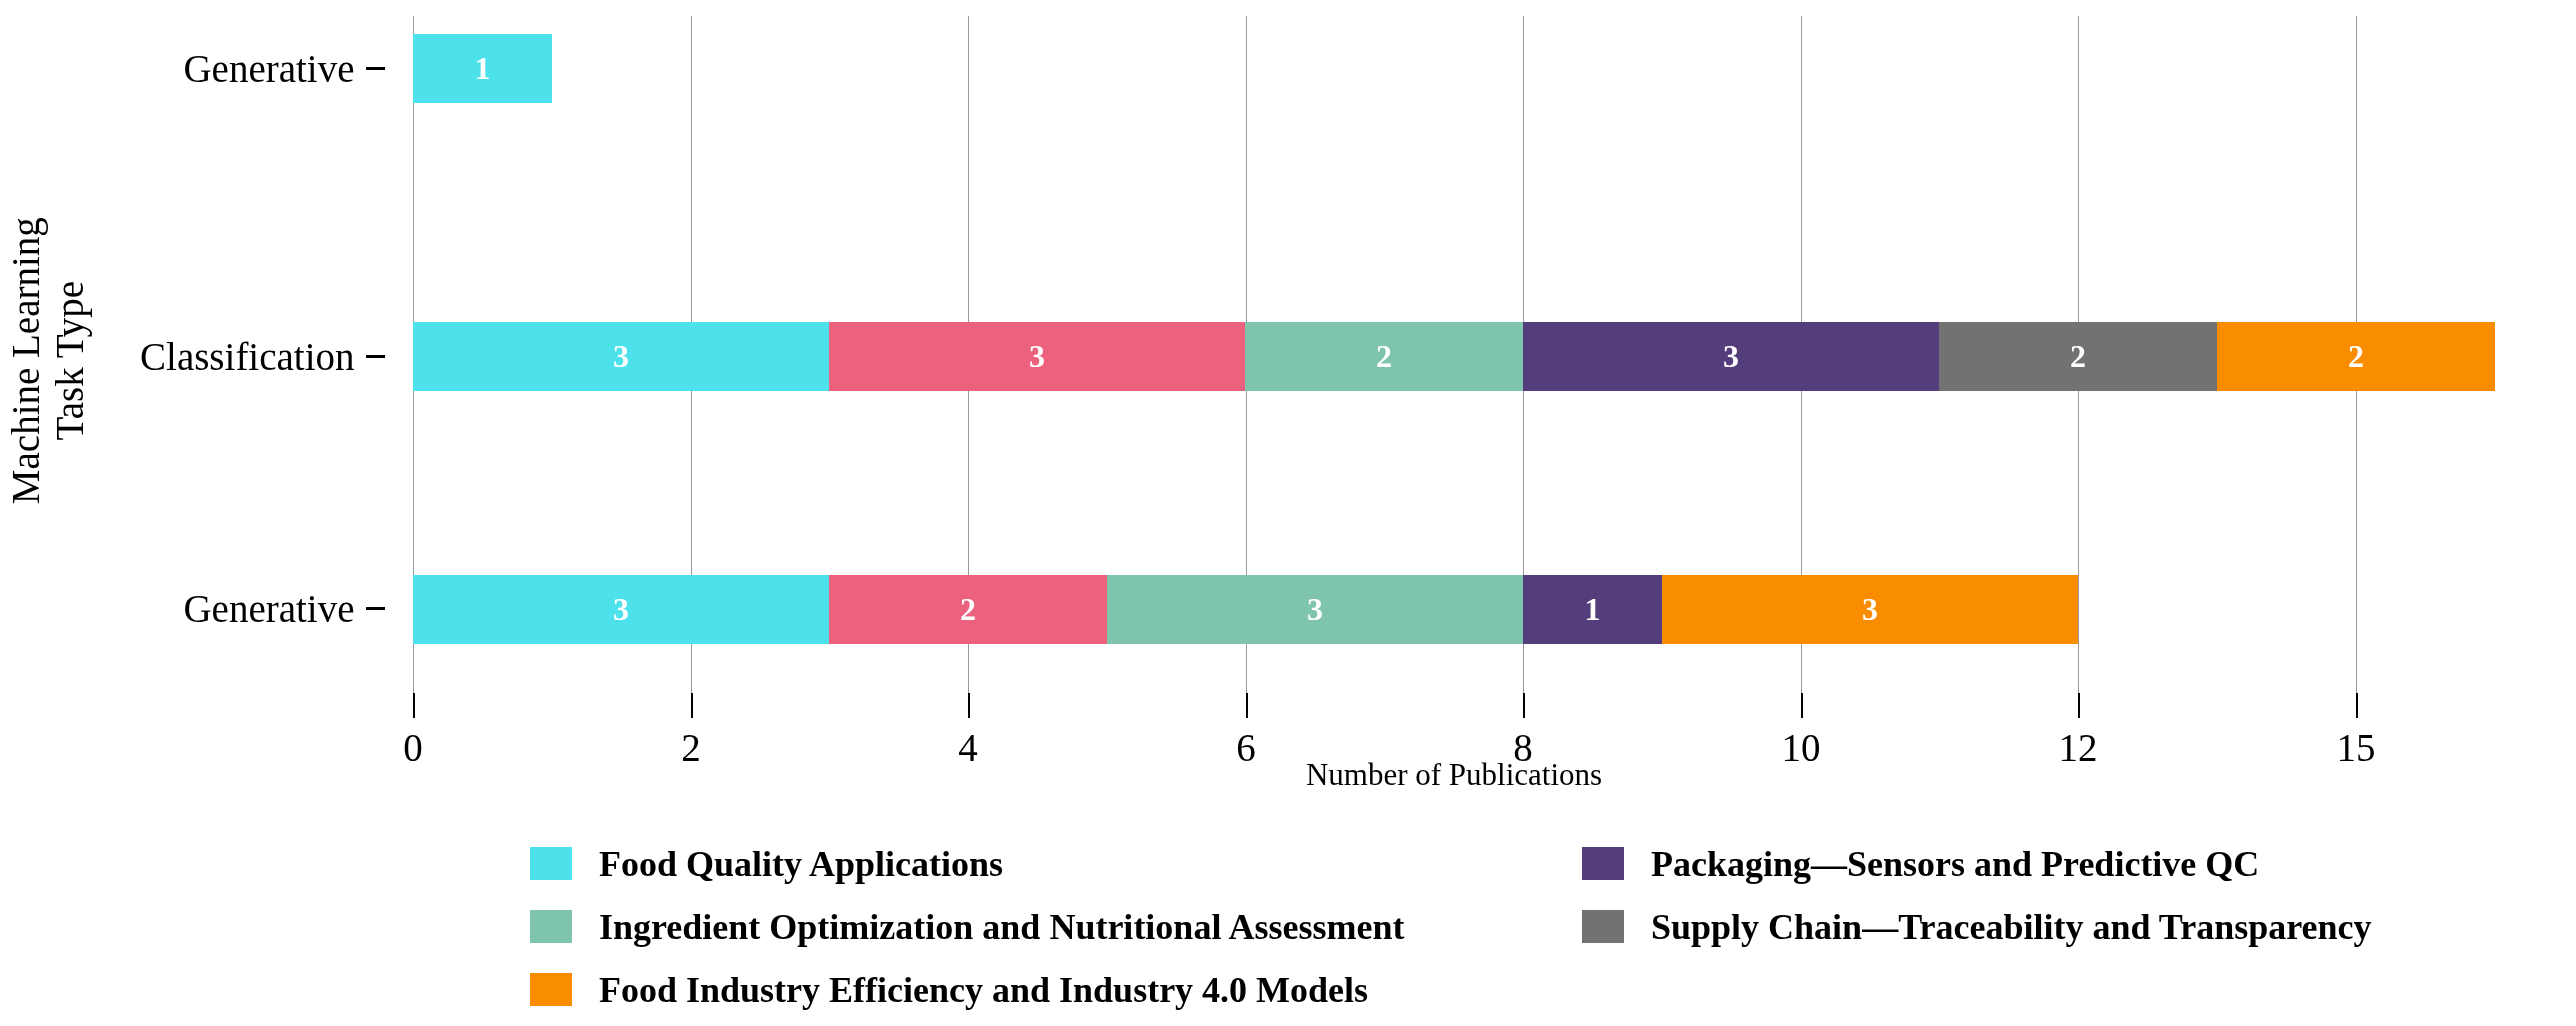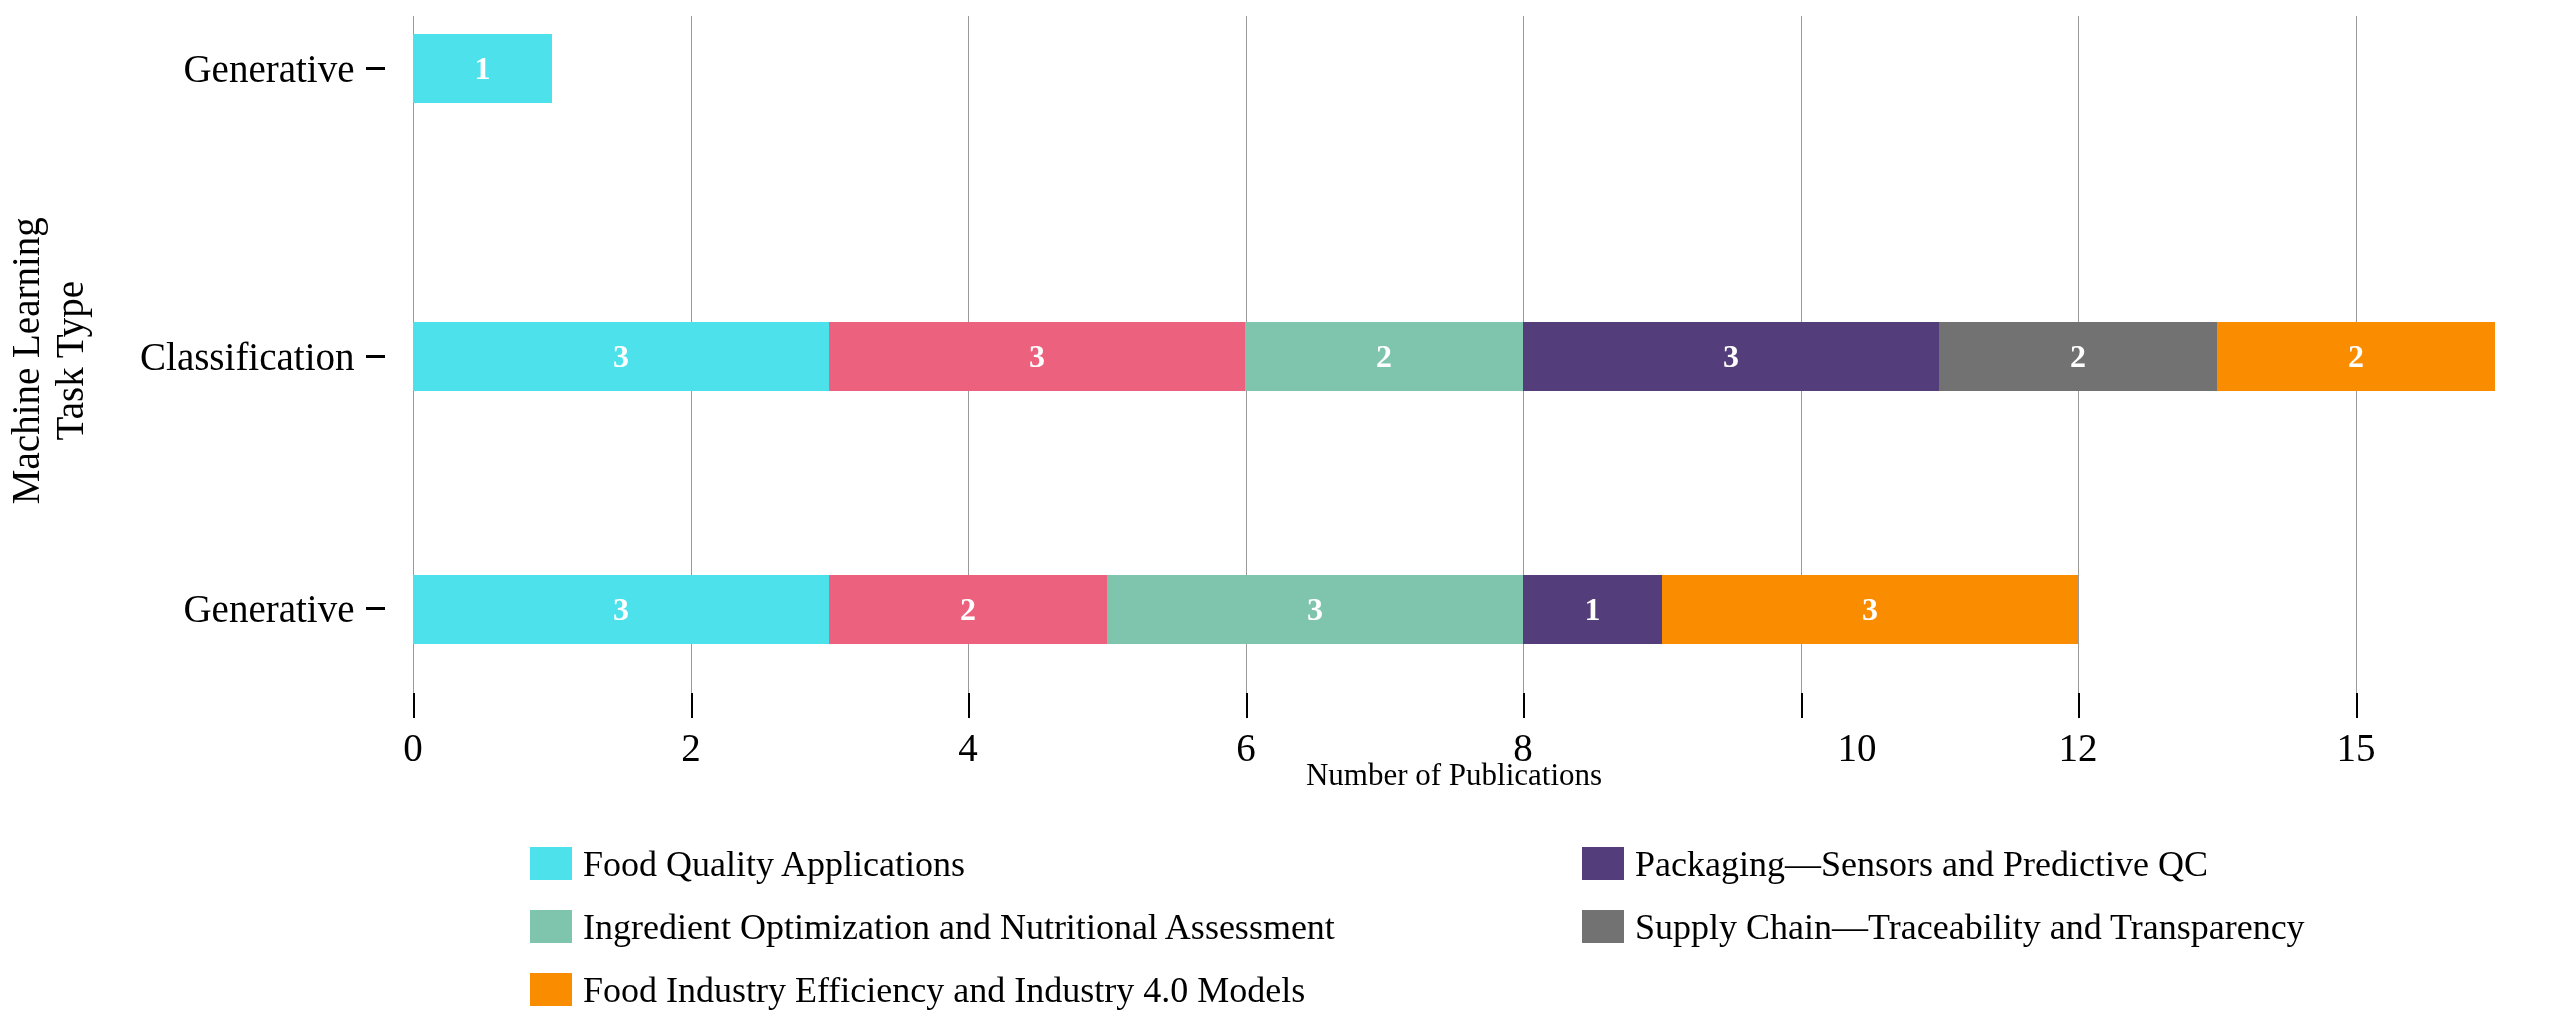--- a/index.html
+++ b/index.html
@@ -139,22 +139,23 @@
     width: 1982px;
     display: grid;
     grid-template-columns: 1052px 937px;
     grid-auto-rows: 37px;
     row-gap: 26px;
     align-items: center;
   }
   .legend-item {
     display: flex;
     align-items: center;
-    gap: 11px;
+    gap: 27px;
     white-space: nowrap;
+    font-weight: bold;
   }
   .legend-swatch {
     width: 42px;
     height: 33px;
     flex: 0 0 auto;
   }
   .legend-text {
     font-size: 36px;
     line-height: 1;
   }
@@ -248,21 +249,21 @@
       <div class="xtick-label" style="left: 0px;">0</div>
       <div class="xtick" style="left: 278px;"></div>
       <div class="xtick-label" style="left: 278px;">2</div>
       <div class="xtick" style="left: 555px;"></div>
       <div class="xtick-label" style="left: 555px;">4</div>
       <div class="xtick" style="left: 833px;"></div>
       <div class="xtick-label" style="left: 833px;">6</div>
       <div class="xtick" style="left: 1110px;"></div>
       <div class="xtick-label" style="left: 1110px;">8</div>
       <div class="xtick" style="left: 1388px;"></div>
-      <div class="xtick-label" style="left: 1444px;">10</div>
+      <div class="xtick-label" style="left: 1388px;">10</div>
       <div class="xtick" style="left: 1665px;"></div>
       <div class="xtick-label" style="left: 1665px;">12</div>
       <div class="xtick" style="left: 1943px;"></div>
       <div class="xtick-label" style="left: 1943px;">15</div>
     </div>
   <div id="xlabel">Number of Publications</div>
 
   <div id="legend">
       <div class="legend-item">
         <span class="legend-swatch" style="background: rgb(77, 225, 236);"></span>

